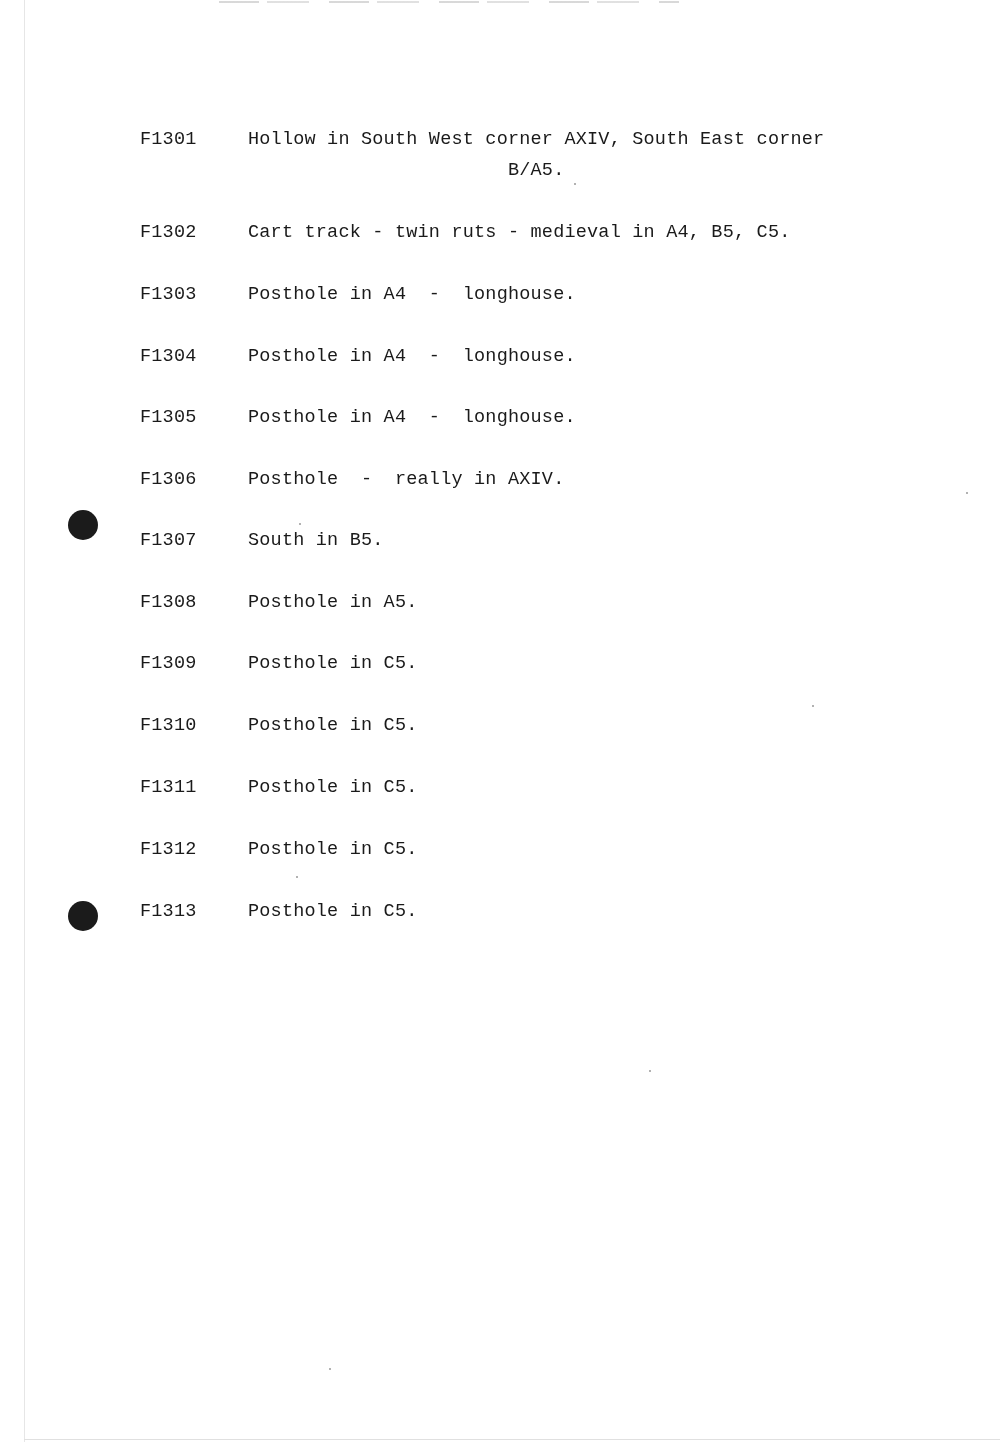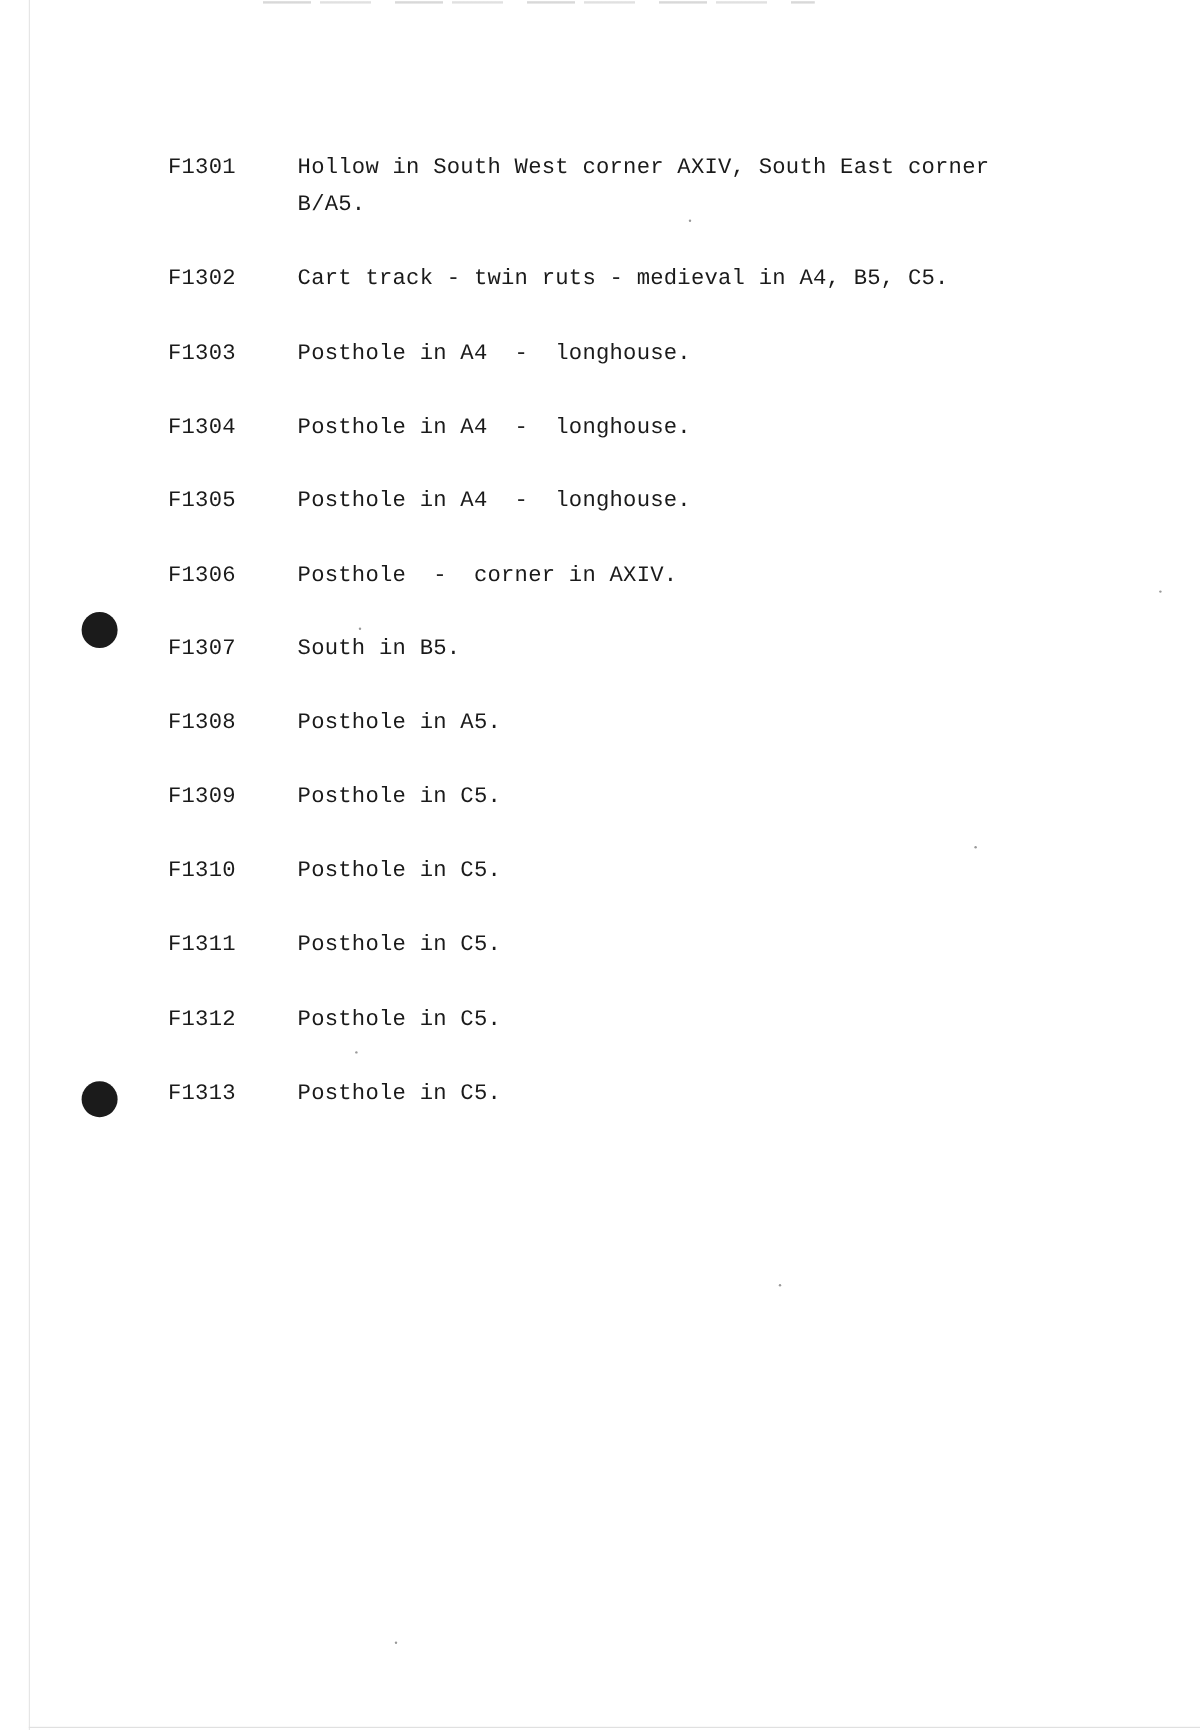--- a/index.html
+++ b/index.html
@@ -48,20 +48,21 @@
       line-height: 31px;
       letter-spacing: 0.2px;
       white-space: nowrap;
     }
     .entry .code {
       position: absolute; left: 0; top: 0;
     }
     .entry .desc {
       position: absolute; left: 108px; top: 0;
       white-space: pre;
+      text-align: center;
     }
     .speck {
       position: absolute; width: 2px; height: 2px; background: #999; border-radius: 1px;
     }
   </style>
 </head>
 <body>
 
 <div class="page">
   <div class="edge-left"></div>
@@ -93,21 +94,21 @@
     <span class="desc">Posthole in A4  -  longhouse.</span>
   </div>
 
   <div class="entry" style="top:402px;">
     <span class="code">F1305</span>
     <span class="desc">Posthole in A4  -  longhouse.</span>
   </div>
 
   <div class="entry" style="top:464px;">
     <span class="code">F1306</span>
-    <span class="desc">Posthole  -  corner in AXIV.</span>
+    <span class="desc">Posthole  -  really in AXIV.</span>
   </div>
 
   <div class="entry" style="top:525px;">
     <span class="code">F1307</span>
     <span class="desc">South in B5.</span>
   </div>
 
   <div class="entry" style="top:587px;">
     <span class="code">F1308</span>
     <span class="desc">Posthole in A5.</span>

